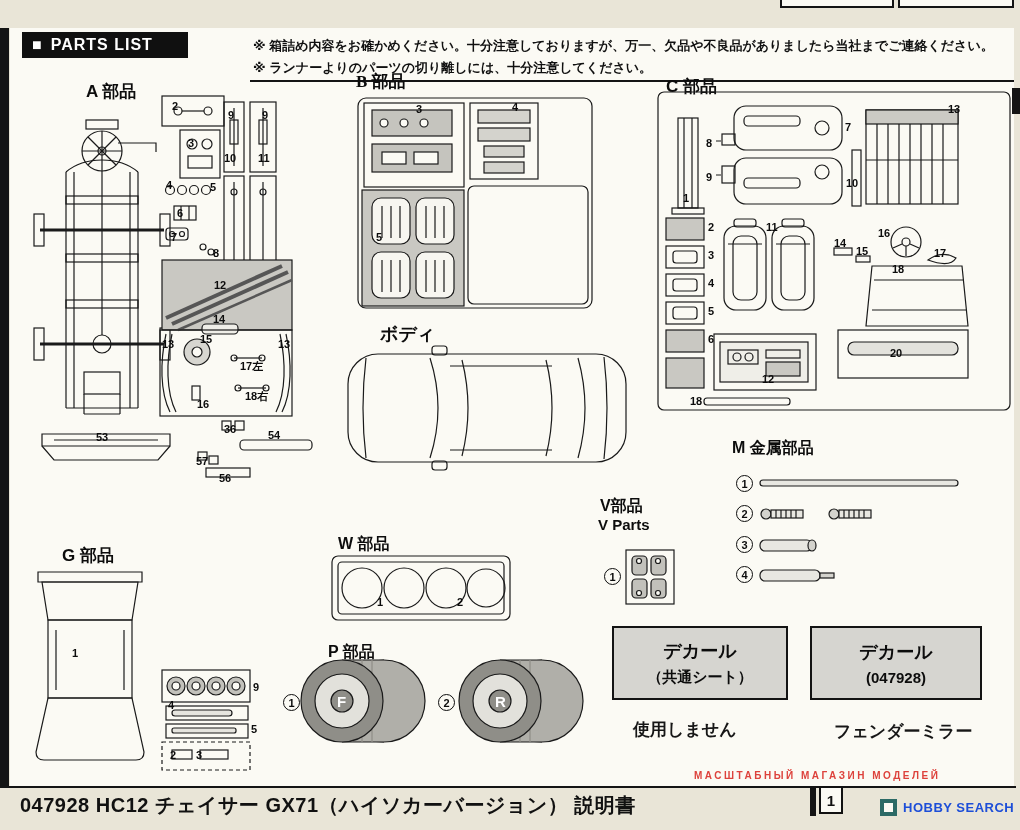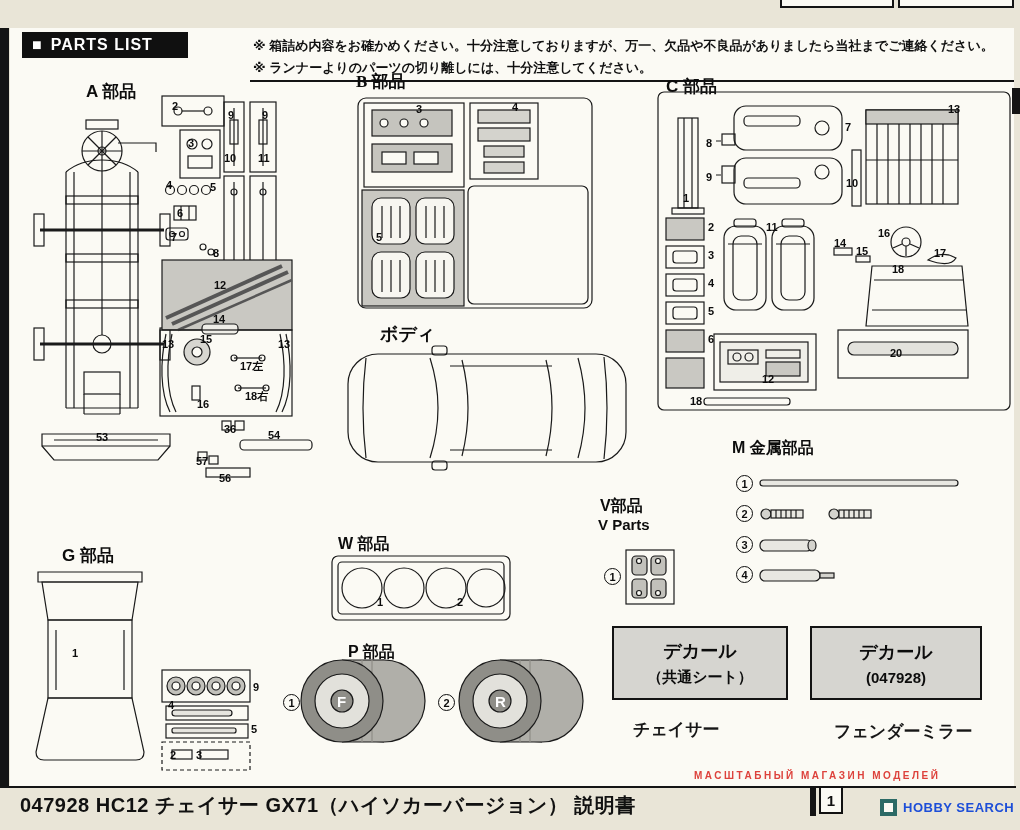--- a/index.html
+++ b/index.html
@@ -62,21 +62,21 @@
 
   <div class="sec-label" style="left:86px;top:80px;">A 部品</div>
   <div class="sec-label" style="left:356px;top:70px;font-family:Liberation Serif, serif;">B 部品</div>
   <div class="sec-label" style="left:666px;top:75px;">C 部品</div>
   <div class="sec-label" style="left:380px;top:322px;font-size:18px;">ボディ</div>
   <div class="sec-label" style="left:732px;top:438px;font-size:16px;">M 金属部品</div>
   <div class="vlabel" style="left:600px;top:496px;font-size:16px;">V部品</div>
   <div class="vlabel" style="left:598px;top:516px;font-size:15px;">V Parts</div>
   <div class="sec-label" style="left:338px;top:534px;font-size:16px;">W 部品</div>
   <div class="sec-label" style="left:62px;top:544px;">G 部品</div>
-  <div class="sec-label" style="left:348px;top:642px;font-size:16px;">P 部品</div>
+  <div class="sec-label" style="left:328px;top:642px;font-size:16px;">P 部品</div>
 
   <svg class="art" width="1020" height="830" viewBox="0 0 1020 830" stroke="#1a1a1a" fill="none" stroke-width="1.2">
 
     <g>
       <circle cx="102" cy="151" r="20"></circle>
         <circle cx="102" cy="151" r="4"></circle>
       <line x1="88" y1="137" x2="116" y2="165"></line>
         <line x1="116" y1="137" x2="88" y2="165"></line>
       <line x1="102" y1="131" x2="102" y2="171"></line>
         <line x1="82" y1="151" x2="122" y2="151"></line>
@@ -425,21 +425,21 @@
 
   <div class="decal" style="left:612px;top:626px;width:176px;height:74px;">
     <div class="decal-l1">デカール</div>
     <div class="decal-l2">（共通シート）</div>
   </div>
   <div class="decal" style="left:810px;top:626px;width:172px;height:74px;">
     <div class="decal-l1">デカール</div>
     <div class="decal-l2">(047928)</div>
   </div>
 
-  <div class="caption" style="left:633px;top:718px;">チェイサー</div>
+  <div class="caption" style="left:633px;top:718px;">使用しません</div>
   <div class="caption" style="left:834px;top:720px;">フェンダーミラー</div>
 
   <div class="wm-sub">МАСШТАБНЫЙ МАГАЗИН МОДЕЛЕЙ</div>
 
   <div class="hline" style="left:0;top:786px;width:1016px;height:2px;"></div>
   <div class="footer-text">047928 HC12 チェイサー GX71（ハイソカーバージョン） 説明書</div>
   <div class="abs blackstrip" style="left:810px;top:786px;width:6px;height:30px;"></div>
   <div class="pagebox">1</div>
   <div class="hobby">
     <div class="hobby-icon"></div>

